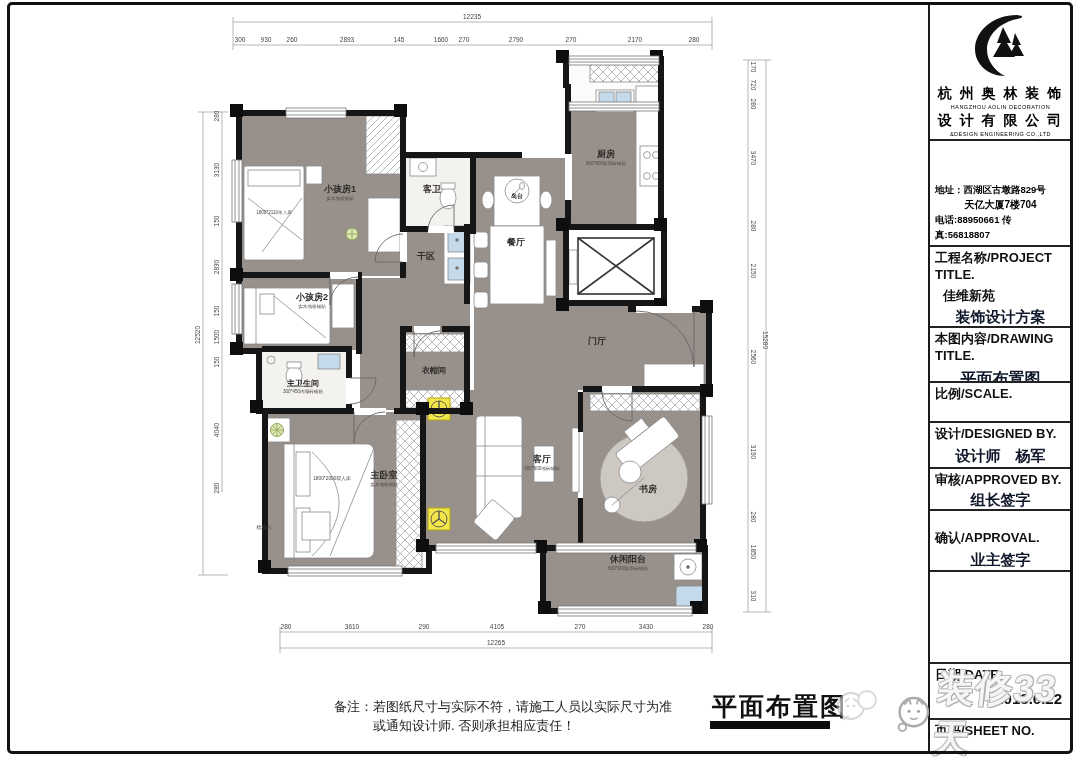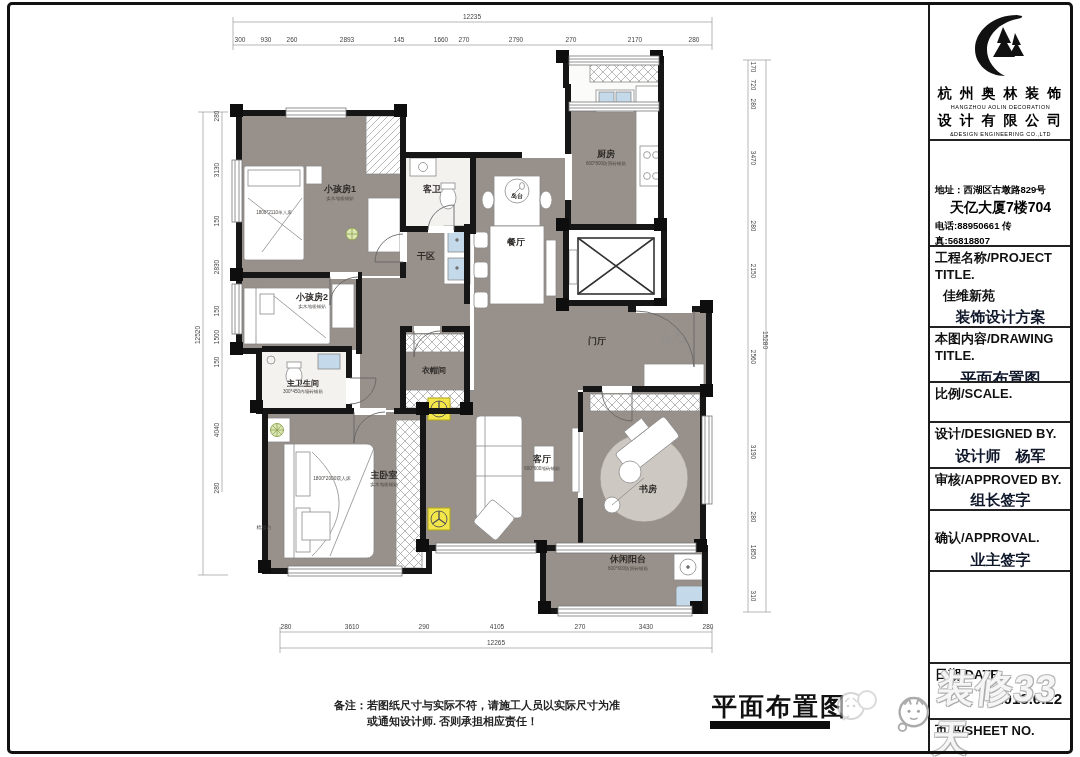--- a/index.html
+++ b/index.html
@@ -10,24 +10,24 @@
   .plan-svg{position:absolute;left:0;top:0;width:1080px;height:757px;}
   
   .titleblock{position:absolute;left:928px;top:5px;width:141px;height:747px;border-left:2px solid #1a1a1a;background:#fff;}
   .tb-sec{position:absolute;left:0;width:100%;border-bottom:2px solid #222;box-sizing:border-box;padding:2px 5px;overflow:hidden;}
   .tb-label{font-size:13px;font-weight:bold;color:#111;letter-spacing:0;}
   .tb-big{font-size:15px;font-weight:bold;color:#0f172a;text-align:center;}
   .tb-mid{font-size:13px;font-weight:bold;color:#111;text-align:right;margin-top:40px;}
   .company-cn{font-size:14px;font-weight:bold;letter-spacing:2px;text-align:center;margin-top:2px;}
   .company-en{font-size:5.5px;text-align:center;letter-spacing:.5px;margin-top:1px;}
   .addr{font-size:9.5px;font-weight:bold;text-align:left;line-height:1.5;margin-top:4px;}
-  .addr2{font-size:14px;font-weight:bold;text-align:center;line-height:1.5;}
+  .addr2{font-size:10px;font-weight:bold;text-align:center;line-height:1.5;}
   .logo-wrap{text-align:center;margin-top:6px;}
   
-  .note{position:absolute;left:334px;top:698px;width:360px;display:flex;font-size:11px;font-weight:bold;color:#222;line-height:1.45;}
+  .note{position:absolute;left:334px;top:698px;width:360px;display:flex;font-size:13px;font-weight:normal;color:#222;line-height:1.45;}
   .note .lbl{flex:0 0 auto;}
   .big-title{position:absolute;left:712px;top:690px;font-size:25px;font-weight:bold;color:#111;letter-spacing:2px;}
   .title-bar{position:absolute;left:710px;top:721px;width:120px;height:8px;background:#0c0c0c;}
   .wm-cat-small{position:absolute;left:833px;top:686px;opacity:.55;}
   .watermark{position:absolute;left:893px;top:664px;width:190px;display:flex;align-items:center;gap:2px;pointer-events:none;}
   .wm-text{font-size:37px;font-weight:bold;color:rgba(255,255,255,.88);letter-spacing:1px;transform:skewX(-6deg);
     text-shadow:1px 1px 0 #a9a9a9,-1px -1px 0 #bdbdbd,1px -1px 0 #b5b5b5,-1px 1px 0 #b5b5b5;}
 </style>
 </head>
 <body>

